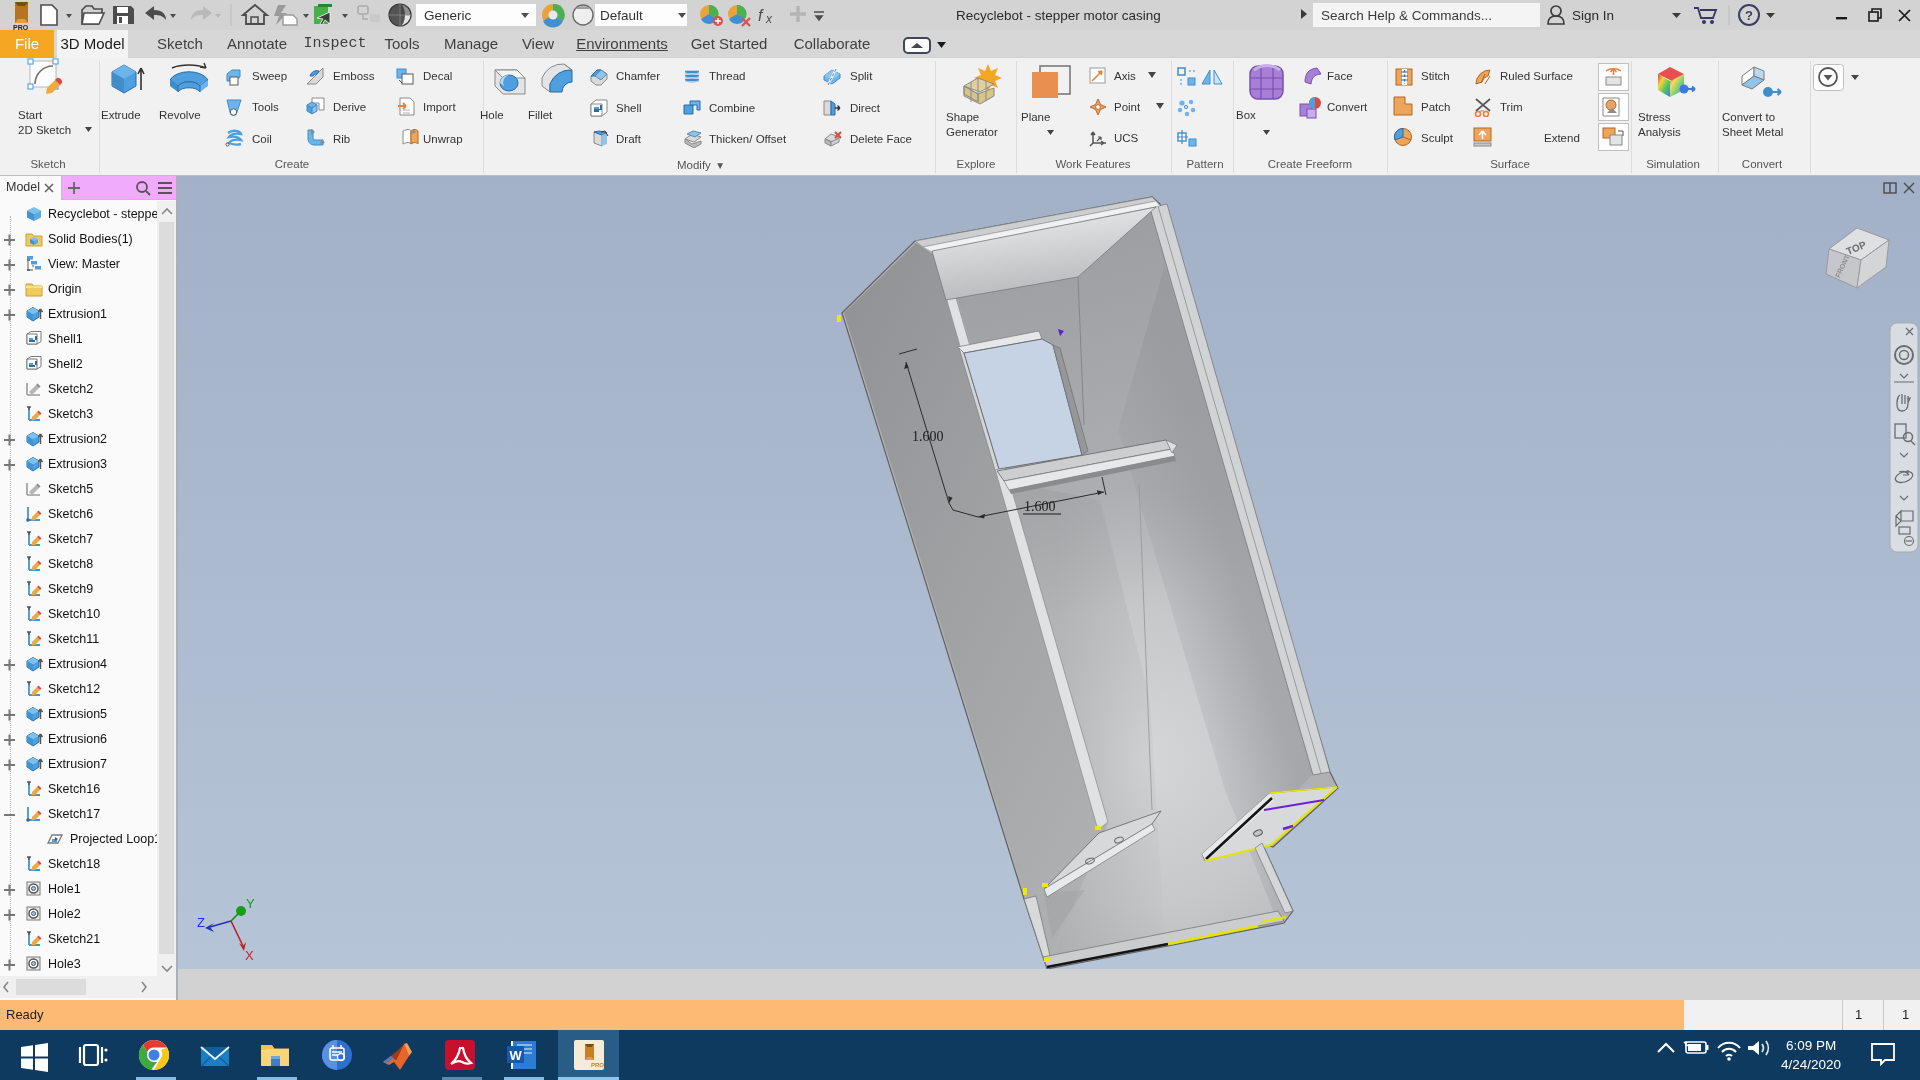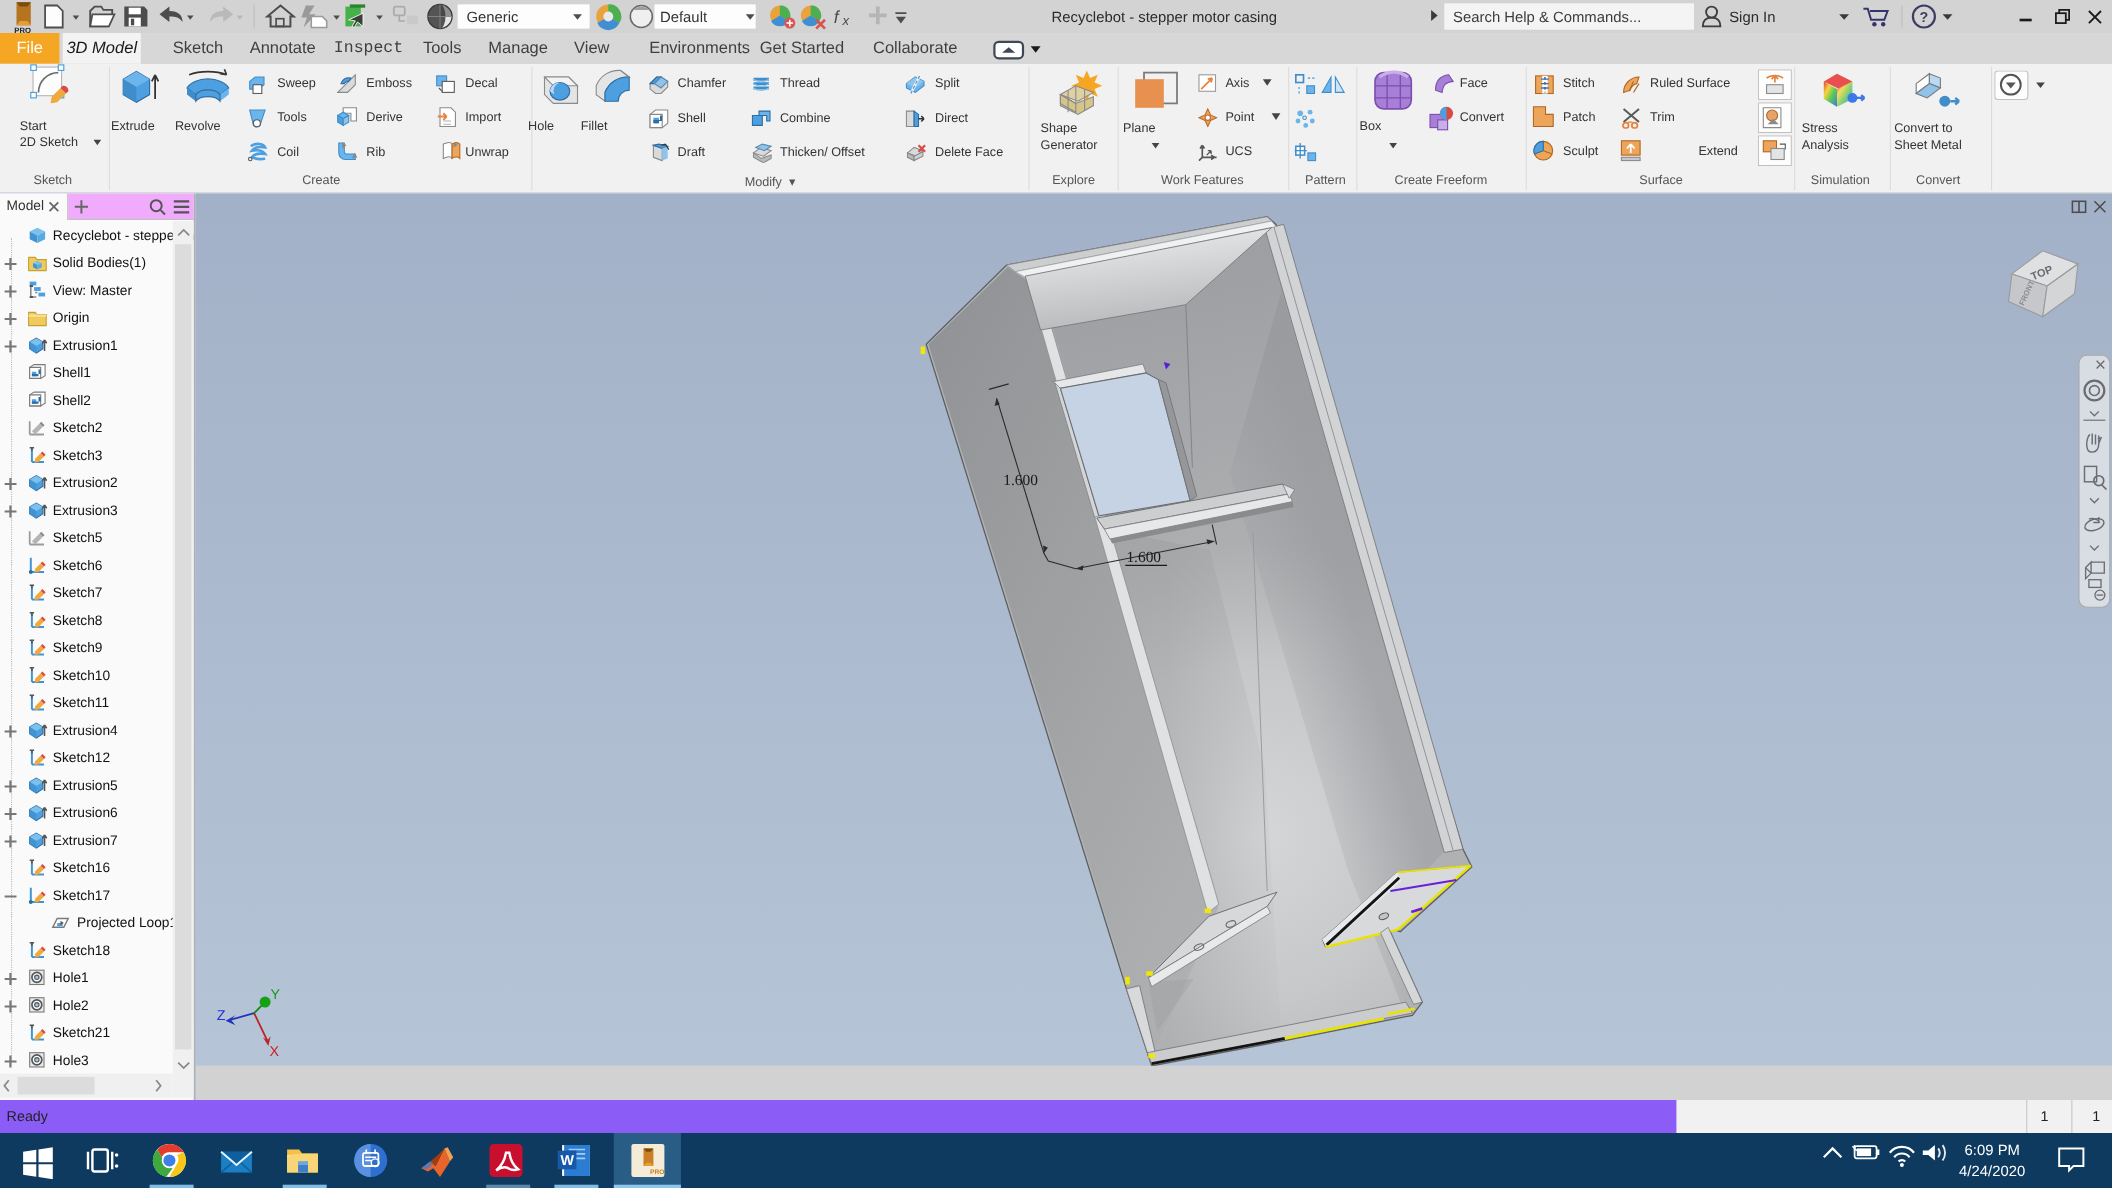--- a/index.html
+++ b/index.html
@@ -19,21 +19,21 @@
 .slabel{position:absolute;font-size:11.5px;color:#333;height:14px;line-height:14px;white-space:nowrap}
 
 #panel{position:absolute;left:0;top:176px;width:178px;height:824px;background:#fafafa;border-right:2px solid #aab0ba}
 #panelhead{position:absolute;left:0;top:0;width:176px;height:24px;background:#f0abfc;border-bottom:1px solid #c0c0c0}
 .trow{position:absolute;left:0;height:25px;font-size:12.5px;color:#111;white-space:nowrap}
 .trow .lbl{position:absolute;top:5px;left:48px}
 
 #canvas{position:absolute;left:178px;top:176px;width:1742px;height:793px;background:linear-gradient(#a2b1c7,#b6c4d7)}
 
 #doctabs{position:absolute;left:178px;top:969px;width:1742px;height:31px;background:#d2d2d2}
-#statusbar{position:absolute;left:0;top:1000px;width:1524px;height:30px;background:#8b5cf6;font-size:13px;color:#222}
+#statusbar{position:absolute;left:0;top:1000px;width:1684px;height:30px;background:#fdba74;font-size:13px;color:#222}
 #taskbar{position:absolute;left:0;top:1030px;width:1920px;height:50px;background:#0d3a5e}
 .tico{position:absolute;top:8px;width:34px;height:34px}
 .underl{position:absolute;top:47px;height:3px;background:#85bce4}
 </style>
 </head>
 <body>
 <div id="page">
   <div id="titlebar">
   <svg width="1920" height="31" style="position:absolute;left:0;top:0">
 
@@ -131,28 +131,28 @@
     <path d="M1766 13 l9 0 -4.5 5 z" fill="#3a3a3a"></path>
 
     <rect x="1836" y="17" width="11" height="2.4" fill="#1a1a1a"></rect>
     <rect x="1869" y="12" width="9" height="9" fill="none" stroke="#1a1a1a" stroke-width="1.6"></rect>
     <path d="M1872 12 v-3 h9 v9 h-3" fill="none" stroke="#1a1a1a" stroke-width="1.6"></path>
     <path d="M1899 10 l11 11 M1910 10 l-11 11" stroke="#1a1a1a" stroke-width="1.7"></path>
   </svg>
   </div>
   <div id="tabrow">
     <div class="rtab" style="left:0;width:54px;background:#f5a623;color:#fff;">File</div>
-    <div class="rtab" style="left:57px;width:71px;background:#f3f3f3;color:#1a1a1a;font-style:italic;">3D Model</div>
+    <div class="rtab" style="left:57px;width:71px;background:#f3f3f3;color:#1a1a1a;">3D Model</div>
     <div class="rtab" style="left:147px;width:66px;color:#3f3f3f;">Sketch</div>
     <div class="rtab" style="left:216px;width:82px;color:#3f3f3f;">Annotate</div>
     <div class="rtab" style="left:301px;width:68px;color:#3f3f3f;font-family:Liberation Mono, monospace;">Inspect</div>
     <div class="rtab" style="left:373px;width:58px;color:#3f3f3f;">Tools</div>
     <div class="rtab" style="left:434px;width:74px;color:#3f3f3f;">Manage</div>
     <div class="rtab" style="left:511px;width:54px;color:#3f3f3f;">View</div>
-    <div class="rtab" style="left:580px;width:112px;color:#3f3f3f;">Environments</div>
+    <div class="rtab" style="left:566px;width:112px;color:#3f3f3f;text-decoration:underline;">Environments</div>
     <div class="rtab" style="left:681px;width:96px;color:#3f3f3f;">Get Started</div>
     <div class="rtab" style="left:780px;width:104px;color:#3f3f3f;">Collaborate</div>
     <svg width="60" height="30" style="position:absolute;left:900px;top:0">
       <rect x="4" y="8" width="26" height="15" rx="4" fill="#fdfdfd" stroke="#3e4753" stroke-width="2"></rect>
       <path d="M11 18 l6 -5 6 5 z" fill="#3e4753"></path>
       <path d="M37 12 l9 0 -4.5 6 z" fill="#1a1a1a"></path>
     </svg>
   </div>
   <div id="ribbon">
     <div class="gsep" style="left:99px"></div>

